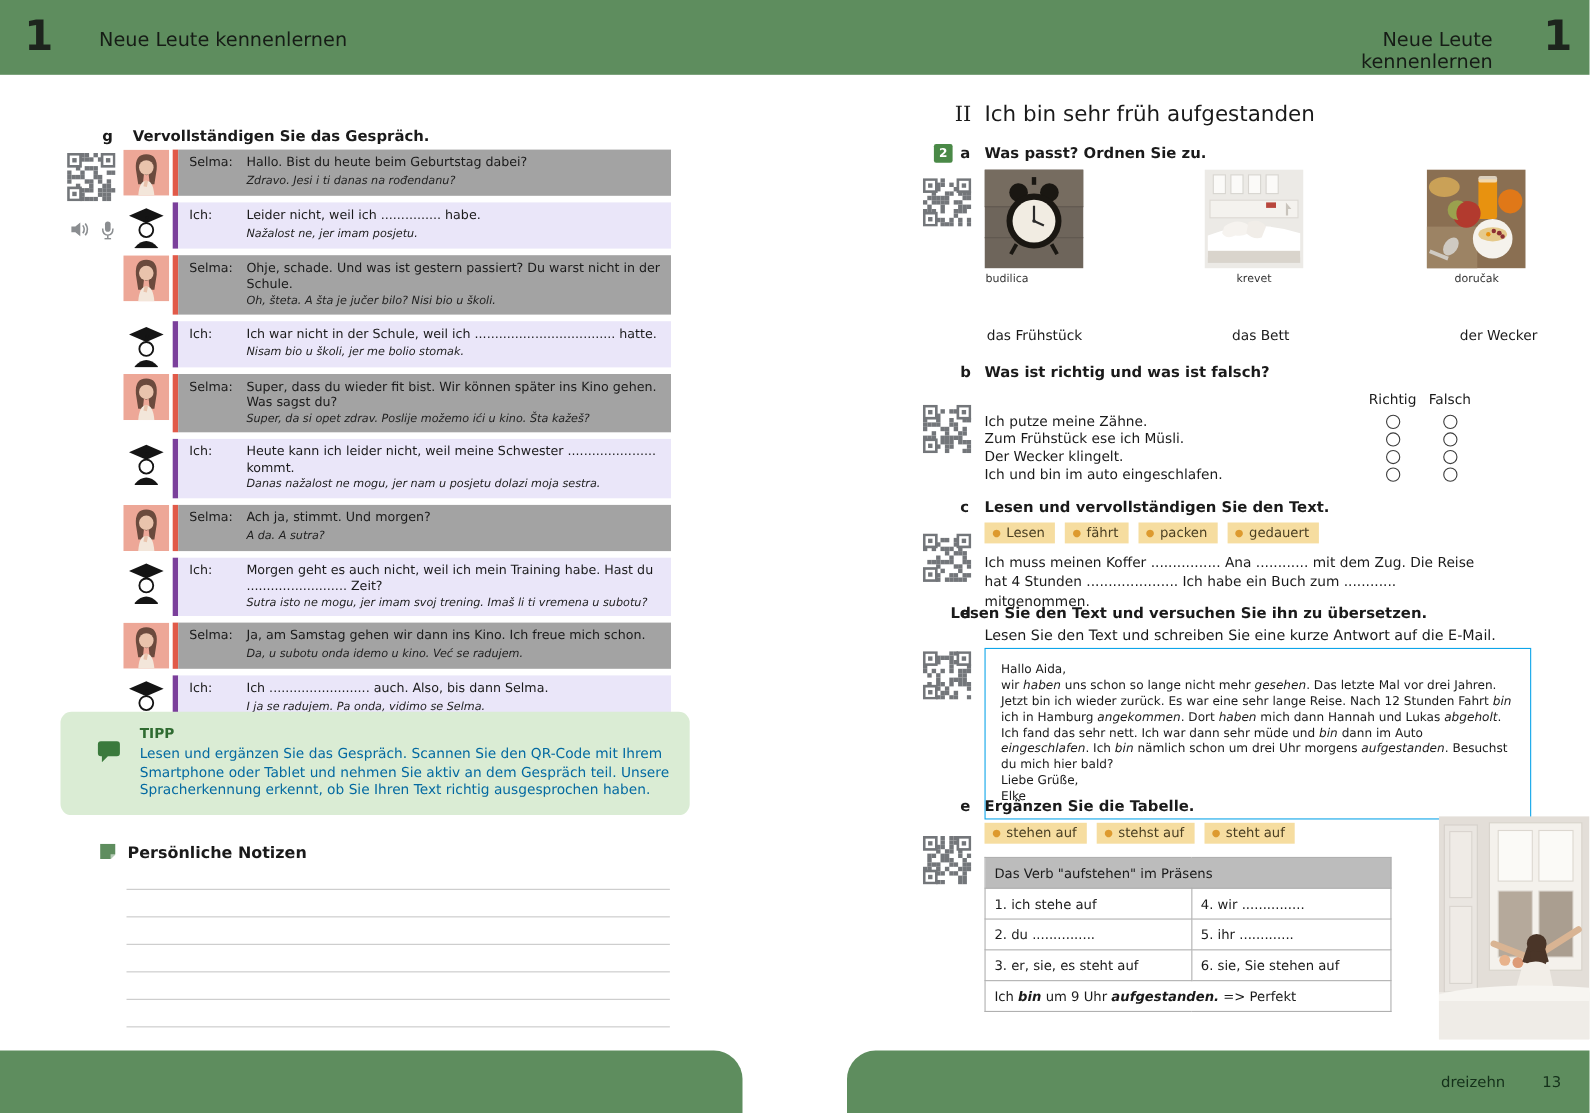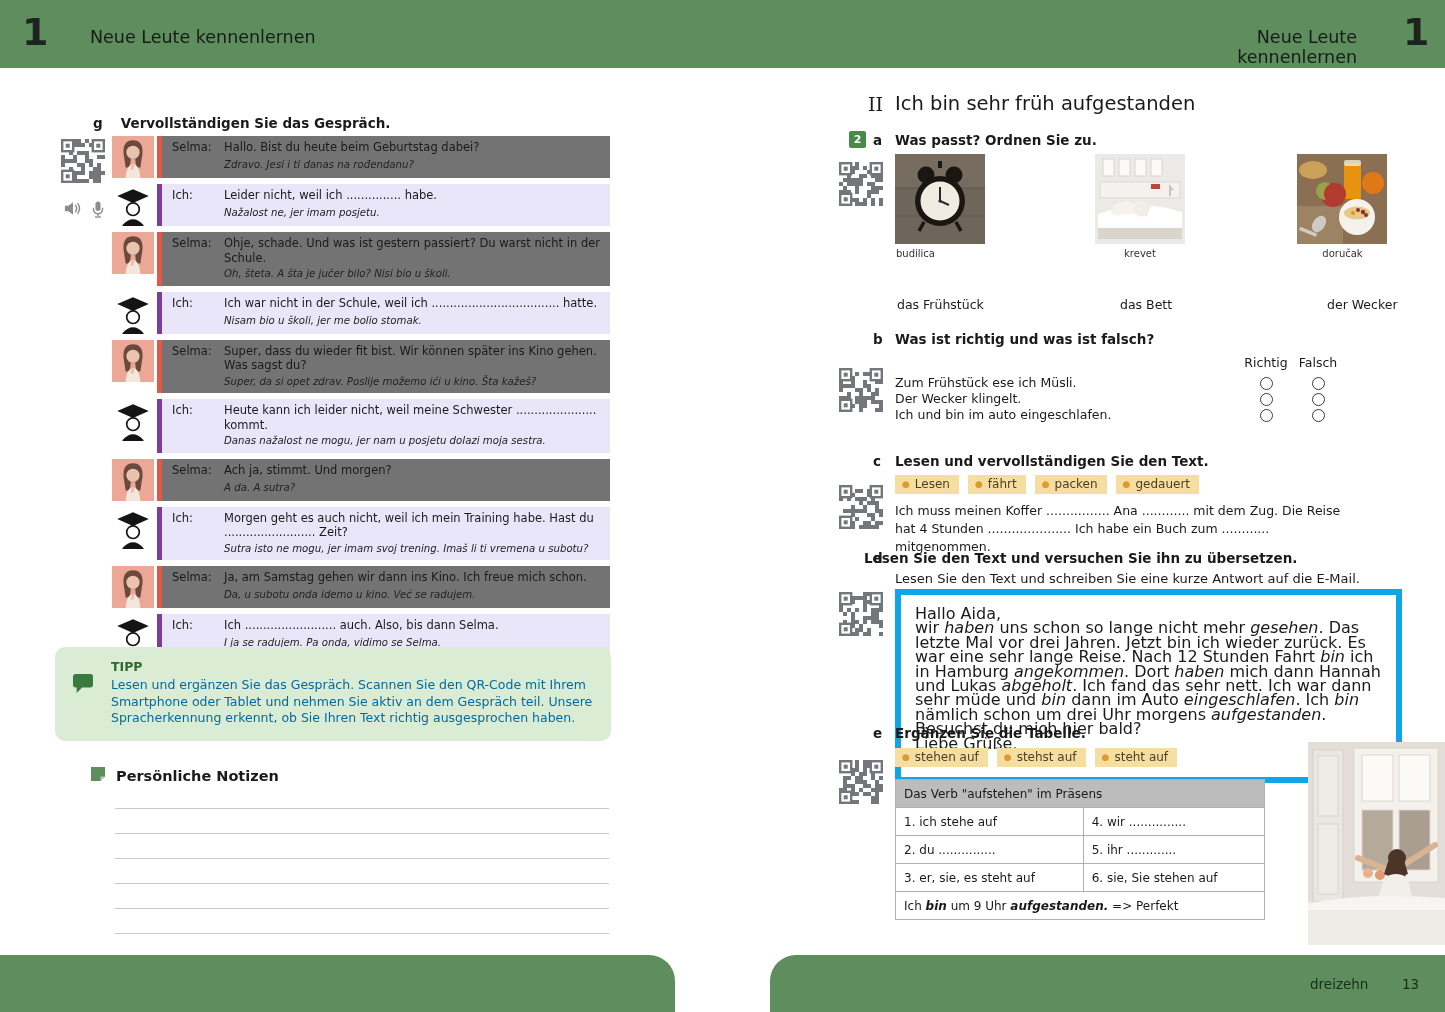--- a/index.html
+++ b/index.html
@@ -24,28 +24,28 @@
         padding:2px 9px 3px 7px;margin-right:9px;white-space:nowrap;}
   .chip .dot{color:#dd9a2f;font-size:9px;vertical-align:1px;margin-right:5px;}
 
   
   .dialogue{left:112px;top:136px;width:498px;display:flex;flex-direction:column;gap:6px;}
   .d-row{display:flex;align-items:stretch;}
   .d-avatar{width:42px;height:42px;flex:0 0 42px;margin-right:3px;overflow:hidden;align-self:flex-start;}
   .d-avatar svg{display:block;}
   .d-bar{width:5px;flex:0 0 5px;}
   .d-body{flex:1;padding:4px 8px 5px 10px;display:grid;grid-template-columns:50px 1fr;column-gap:2px;}
-  .selma .d-bar{background:#e15a49;} .selma .d-body{background:#737373;}
+  .selma .d-bar{background:#e15a49;} .selma .d-body{background:#a3a3a3;}
   .ich   .d-bar{background:#7b3f9b;} .ich   .d-body{background:#eae6f9;}
   .d-name{font-size:11.5px;line-height:14.5px;}
   .d-text{font-size:11.5px;line-height:14.5px;}
   .d-tr{grid-column:2;font-size:10.2px;font-style:italic;line-height:13.5px;margin-top:2px;color:#222;}
 
   .tipp{left:55px;top:647px;width:521px;background:#daecd4;border-radius:10px;
-        padding:12px 18px 14px 17px;display:flex;gap:17px;}
+        padding:12px 18px 14px 33px;display:flex;gap:17px;}
   .tipp-icon{flex:0 0 22px;padding-top:14px;}
   .tipp-title{font-weight:bold;font-size:12.5px;color:#2f6b31;margin-bottom:3px;}
   .tipp-body{font-size:12.5px;line-height:16.5px;color:#0369a1;}
 
   .notes-head{left:91px;top:766px;display:flex;align-items:center;gap:11px;}
   .notes-title{font-weight:bold;font-size:14.5px;}
   .note-line{position:absolute;left:115px;width:494px;border-top:1px solid #c9c9c9;}
 
   
   .sec-numeral{left:868px;top:93px;font-family:"DejaVu Serif","Liberation Serif",serif;font-size:19px;}
@@ -58,22 +58,22 @@
 
   .b-grid{left:895px;top:354px;width:449px;}
   .b-row{display:flex;align-items:flex-end;height:16.3px;}
   .b-text{flex:1;font-size:12.5px;}
   .b-cell{width:52px;display:flex;justify-content:center;}
   .b-headcell{width:52px;text-align:center;font-size:12.5px;}
   .radio{width:11px;height:11px;border:1.4px solid #3c3c3c;border-radius:50%;background:#fff;}
 
   .cloze{left:895px;top:502px;width:452px;font-size:12.5px;line-height:18px;}
 
-  .email-box{left:895px;top:589px;width:467px;border:6px solid #0ea5e9;background:#fff;
-             padding:12px 14px;font-size:16px;line-height:14.4px;}
+  .email-box{left:895px;top:589px;width:467px;border:1px solid #0ea5e9;background:#fff;
+             padding:12px 14px;font-size:11px;line-height:14.4px;}
   .email-box i{font-style:italic;text-align:right;}
 
   .etable{left:895px;top:779px;width:370px;border:1px solid #a8a8a8;border-collapse:collapse;font-size:12px;}
   .etable td{border:1px solid #b0b0b0;padding:5px 8px;height:17px;background:#fff;}
   .etable .thead{background:#bcbcbc;}
   .seg-bi{font-weight:bold;font-style:italic;}
 
   .photo-right{left:1308px;top:742px;width:137px;height:203px;}
 </style>
 </head>
@@ -579,20 +579,29 @@
         <rect x="31.8" y="1.2" width="11" height="11" fill="none" stroke="#73767a" stroke-width="2.4"></rect>
         <rect x="35.3" y="4.7" width="4" height="4" fill="#73767a"></rect>
         <rect x="1.2" y="31.8" width="11" height="11" fill="none" stroke="#73767a" stroke-width="2.4"></rect>
         <rect x="4.7" y="35.3" width="4" height="4" fill="#73767a"></rect>
       </svg></div>
   <div class="abs b-grid" id="b-grid">
       <div class="b-row" style="margin-bottom: 3px;">
         <div class="b-text"></div>
         <div class="b-headcell">Richtig</div>
         <div class="b-headcell">Falsch</div>
+      </div>
+      <div class="b-row">
+        <div class="b-text">Ich putze meine Zähne.</div>
+        <div class="b-cell">
+          <div class="radio"></div>
+        </div>
+        <div class="b-cell">
+          <div class="radio"></div>
+        </div>
       </div>
       <div class="b-row">
         <div class="b-text">Zum Frühstück ese ich Müsli.</div>
         <div class="b-cell">
           <div class="radio"></div>
         </div>
         <div class="b-cell">
           <div class="radio"></div>
         </div>
       </div>

